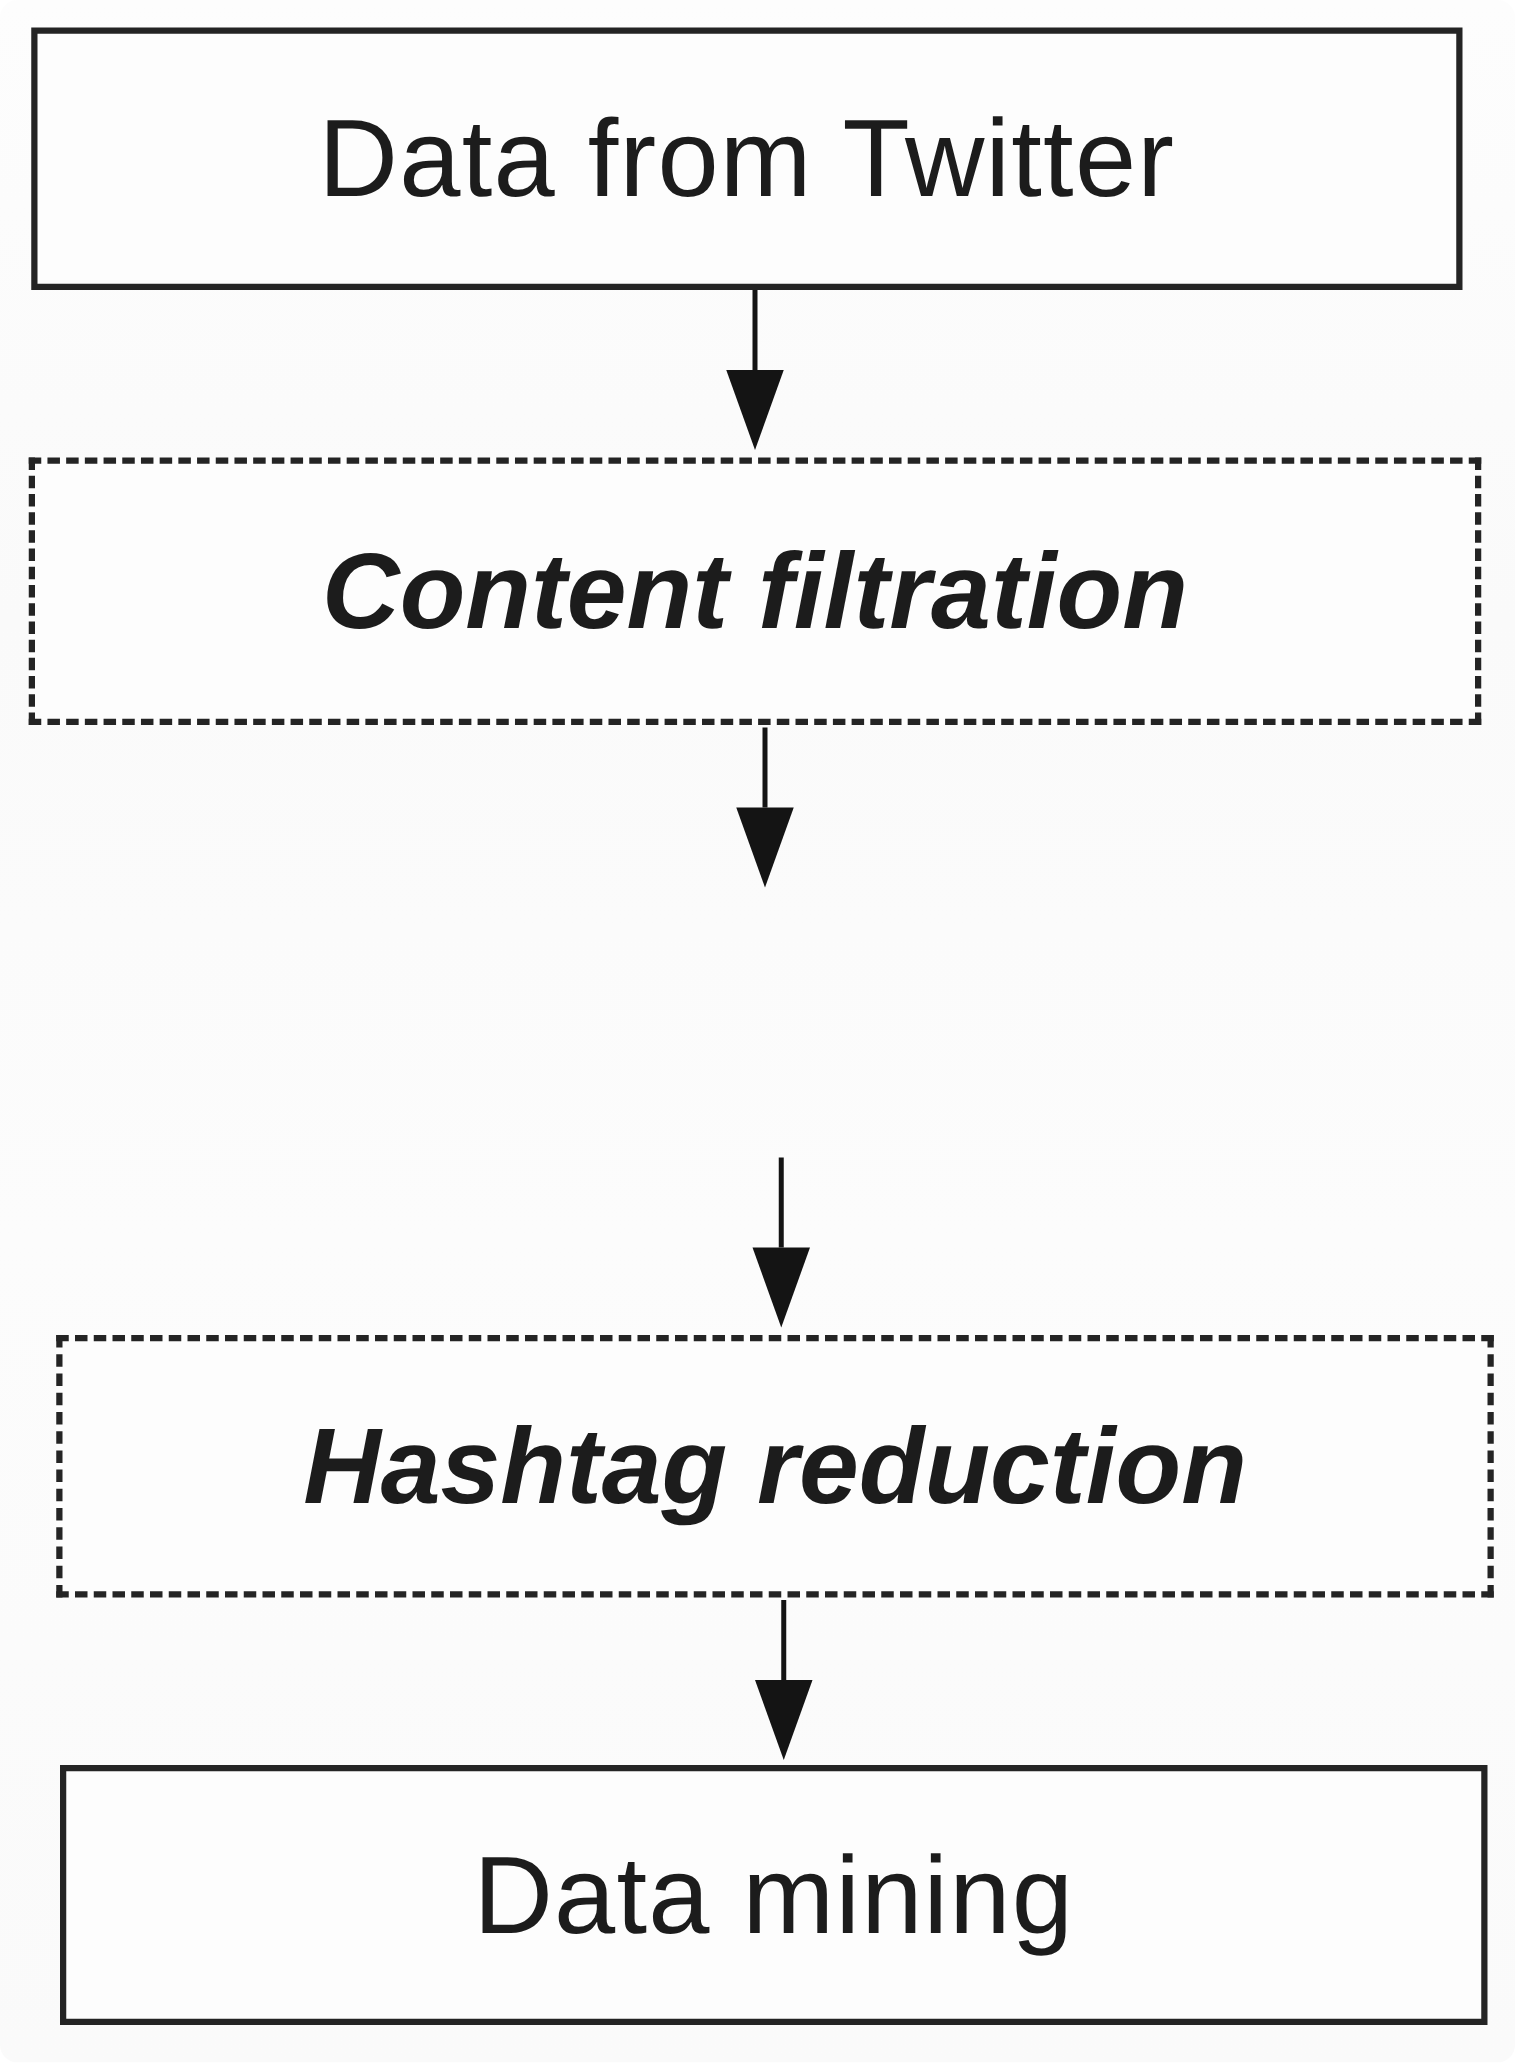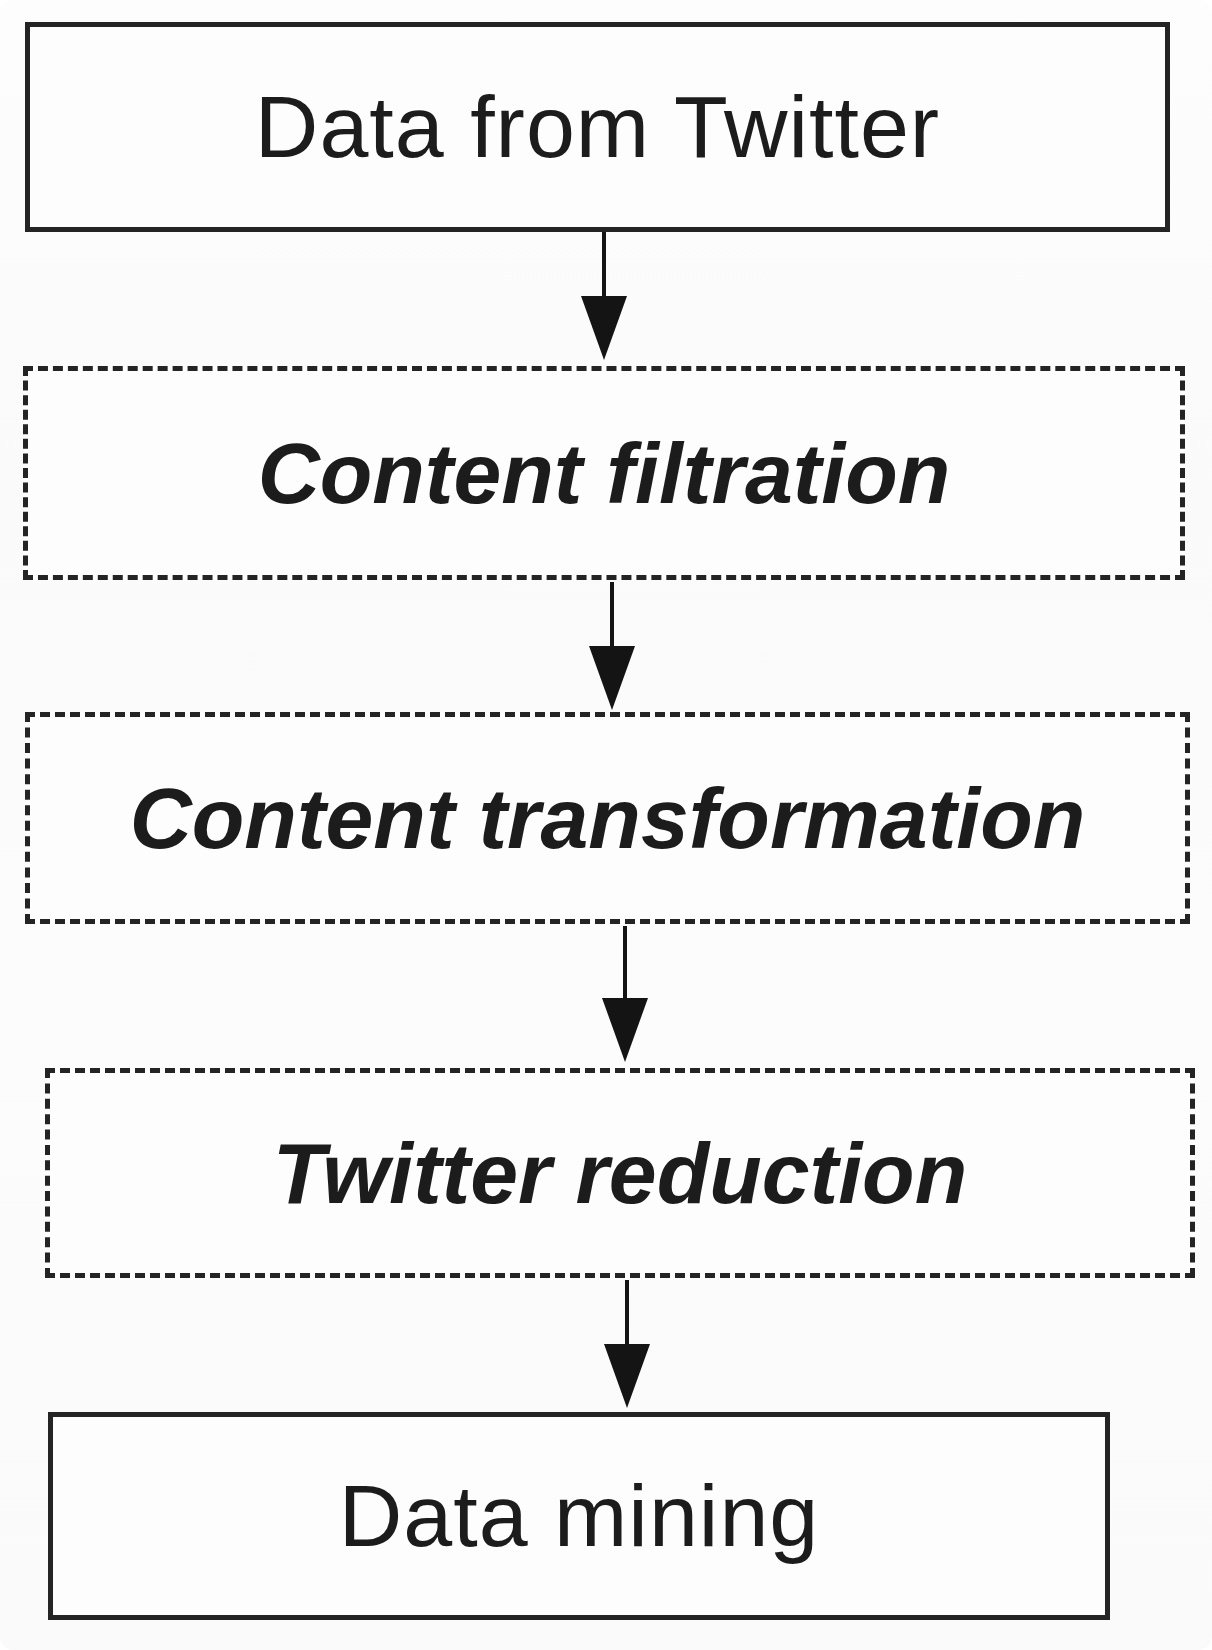--- a/index.html
+++ b/index.html
@@ -40,21 +40,21 @@
     border: 5px dashed #242424;
     font-size: 86px;
     font-weight: 700;
     letter-spacing: 0px;
     font-style: italic;
   }
   #node-0 { left: 25px;  top: 22px;   width: 1145px; height: 210px; }
   #node-1 { left: 23px;  top: 366px;  width: 1162px; height: 214px; }
   #node-2 { left: 25px;  top: 712px;  width: 1165px; height: 212px; }
   #node-3 { left: 45px;  top: 1068px; width: 1150px; height: 210px; }
-  #node-4 { left: 48px;  top: 1412px; width: 1062px; height: 208px; }
+  #node-4 { left: 48px;  top: 1412px; width: 1142px; height: 208px; }
 
   .flow-arrow {
     position: absolute;
     width: 48px;
     display: flex;
     flex-direction: column;
     align-items: center;
   }
   .flow-arrow .stem {
     width: 4px;
@@ -89,31 +89,28 @@
 
   <div class="node dashed" id="node-1">
     <span>Content filtration</span>
   </div>
 
   <div class="flow-arrow" id="arrow-1">
     <div class="stem"></div>
     <div class="head"></div>
   </div>
 
-  <div class="node dashed" id="node-2">
-    <span>Content transformation</span>
-  </div>
 
   <div class="flow-arrow" id="arrow-2">
     <div class="stem"></div>
     <div class="head"></div>
   </div>
 
   <div class="node dashed" id="node-3">
-    <span>Twitter reduction</span>
+    <span>Hashtag reduction</span>
   </div>
 
   <div class="flow-arrow" id="arrow-3">
     <div class="stem"></div>
     <div class="head"></div>
   </div>
 
   <div class="node solid" id="node-4">
     <span>Data mining</span>
   </div>

